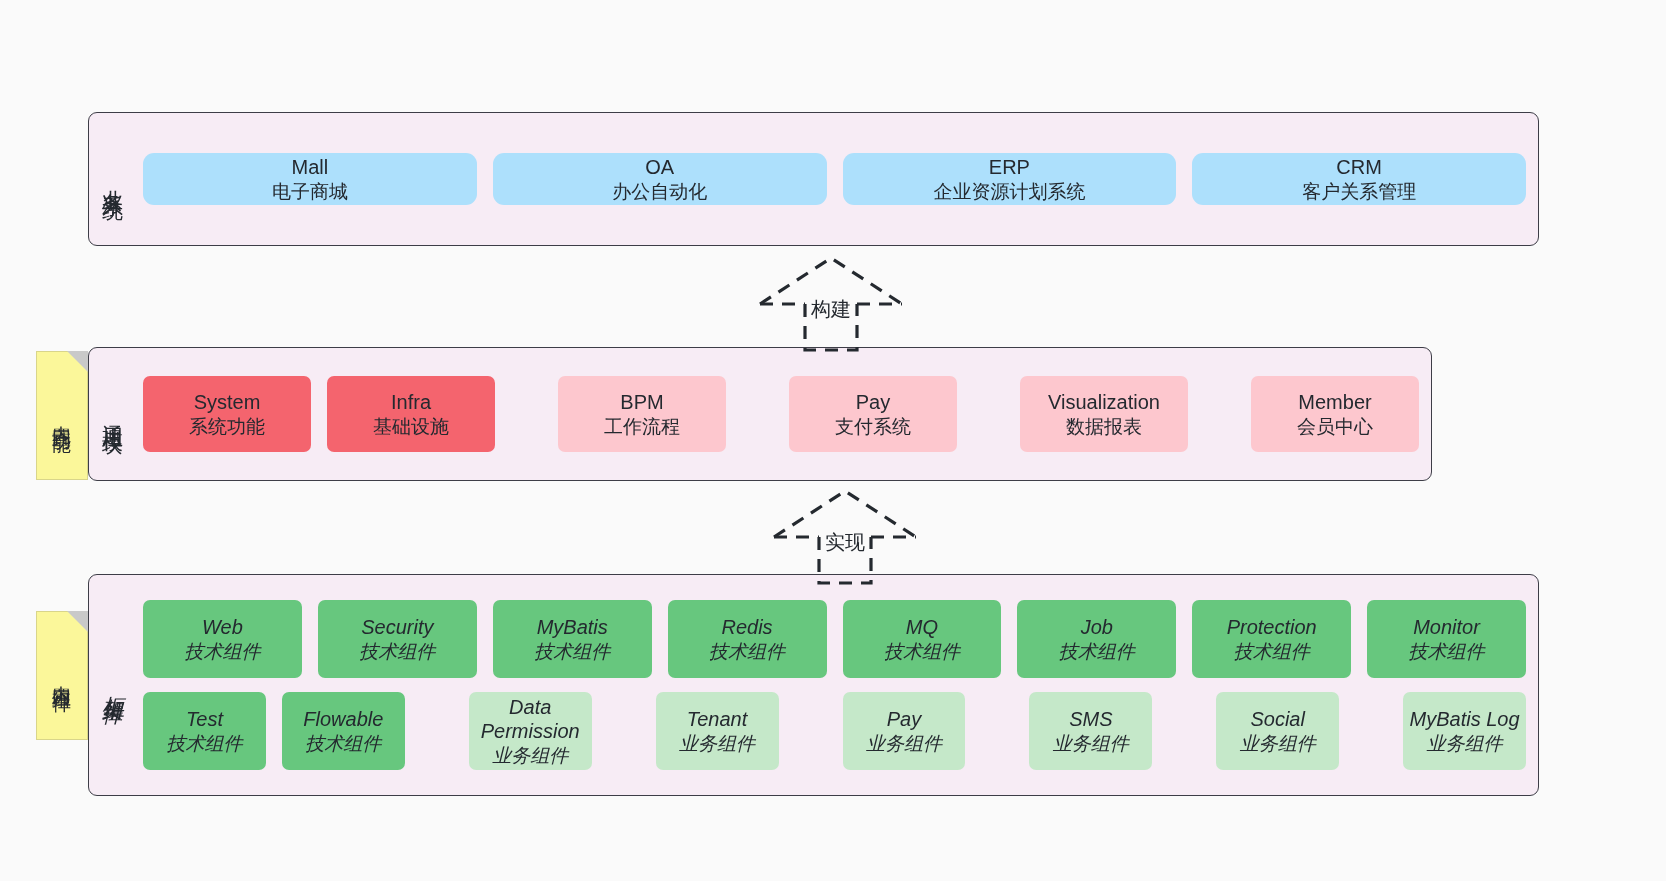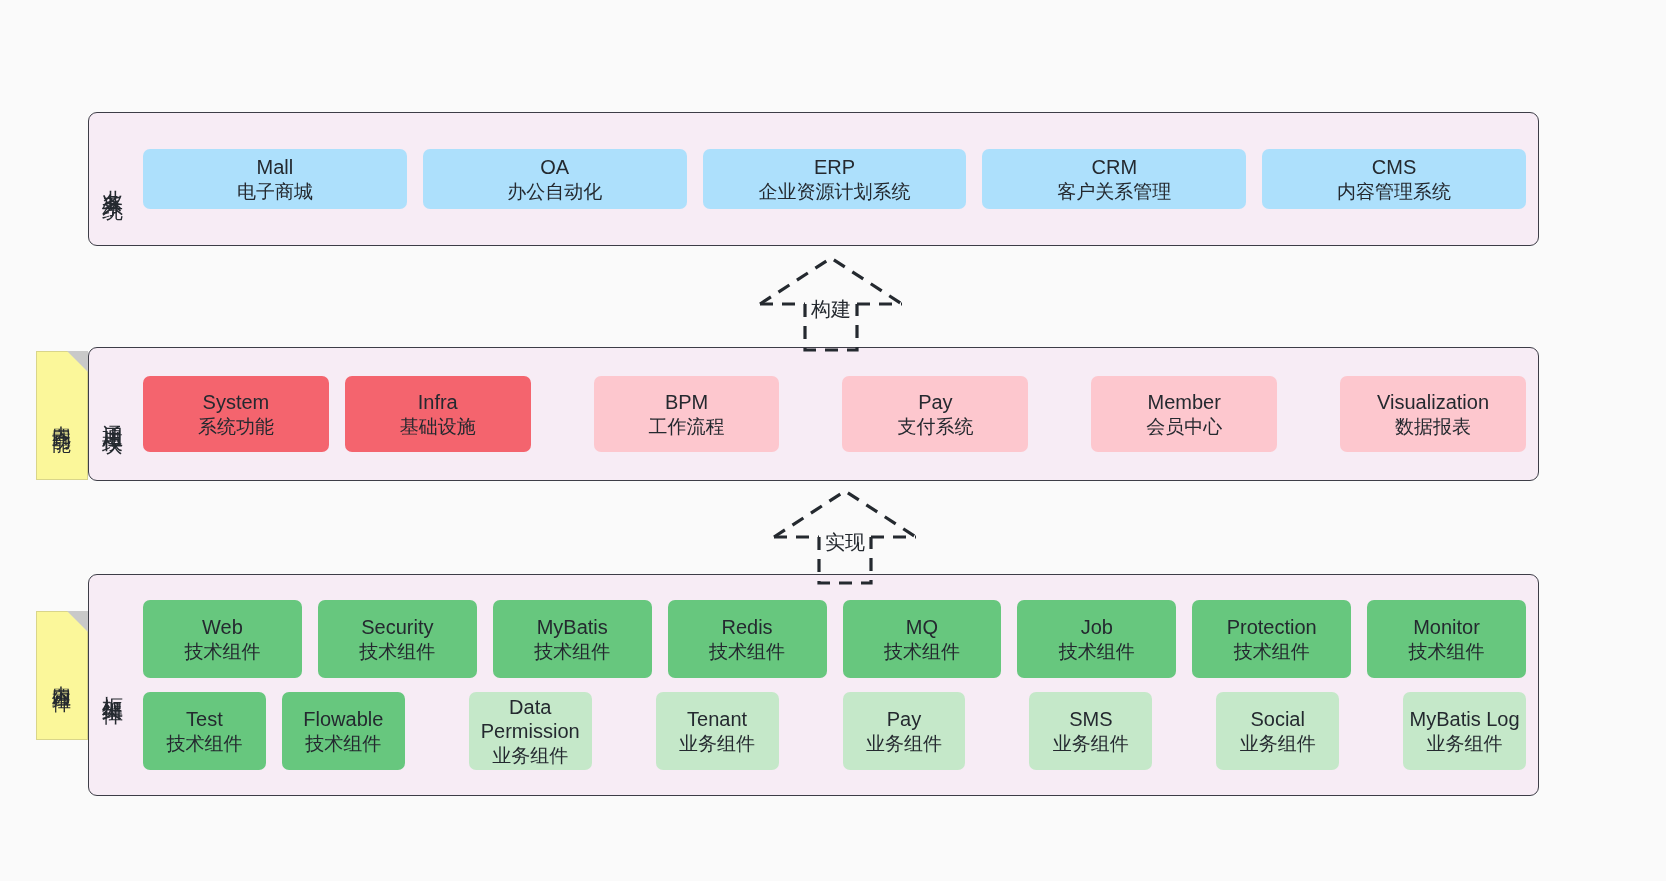--- a/index.html
+++ b/index.html
@@ -67,24 +67,24 @@
   .card .t2 { font-size: 19px; }
 
   .c-blue        { background: #ade0fc; }
   .c-red         { background: #f4646e; }
   .c-pinklight   { background: #fdc7ce; margin-left: 47px; }
   .c-green       { background: #67c77e; }
   .c-greenlight  { background: #c5e8c9; margin-left: 48px; }
 
   
   #layer-business { left: 88px;  top: 112px; width: 1451px; height: 134px; }
-  #layer-modules  { left: 88px;  top: 347px; width: 1451px; height: 134px; }
-  #layer-framework{ left: 88px;  top: 574px; width: 1451px; height: 222px; }
-
-  #layer-business  .card { height: 60px; }
+  #layer-modules  { left: 88px;  top: 347px; width: 1344px; height: 134px; }
+  #layer-framework{ left: 88px;  top: 574px; width: 1451px; height: 222px; font-style: italic; }
+
+  #layer-business  .card { height: 52px; border-radius: 11px; }
   #layer-modules   .card { height: 76px; }
   #layer-framework .card { height: 78px; }
 
   
   .note {
     position: absolute;
     width: 52px;
     background: #fbf79a;
     border: 1px solid #d9d58a;
     display: flex;
@@ -141,24 +141,20 @@
           <span class="t1">OA</span>
           <span class="t2">办公自动化</span>
         </div>
         <div class="card c-blue">
           <span class="t1">ERP</span>
           <span class="t2">企业资源计划系统</span>
         </div>
         <div class="card c-blue">
           <span class="t1">CRM</span>
           <span class="t2">客户关系管理</span>
-        </div>
-        <div class="card c-blue">
-          <span class="t1">CMS</span>
-          <span class="t2">内容管理系统</span>
         </div>
       </div>
     </div>
   </div>
 
   <div class="connector" id="connector-build">
     <svg width="175" height="100" viewBox="0 0 175 100" fill="none">
       <path d="M16 52 L87 6 L158 52" stroke="#24292f" stroke-width="3.2" stroke-dasharray="13 9" stroke-linecap="butt" fill="none"></path>
       <path d="M16 52 L61 52 M113 52 L158 52" stroke="#24292f" stroke-width="3.2" stroke-dasharray="13 9" fill="none"></path>
       <path d="M61 52 L61 98 L113 98 L113 52" stroke="#24292f" stroke-width="3.2" stroke-dasharray="13 9" fill="none"></path>
@@ -184,26 +180,26 @@
         </div>
         <div class="card c-pinklight">
           <span class="t1">BPM</span>
           <span class="t2">工作流程</span>
         </div>
         <div class="card c-pinklight">
           <span class="t1">Pay</span>
           <span class="t2">支付系统</span>
         </div>
         <div class="card c-pinklight">
+          <span class="t1">Visualization</span>
+          <span class="t2">数据报表</span>
+        </div>
+        <div class="card c-pinklight">
           <span class="t1">Member</span>
           <span class="t2">会员中心</span>
-        </div>
-        <div class="card c-pinklight">
-          <span class="t1">Visualization</span>
-          <span class="t2">数据报表</span>
         </div>
       </div>
     </div>
   </div>
 
   <div class="connector" id="connector-implement">
     <svg width="175" height="100" viewBox="0 0 175 100" fill="none">
       <path d="M16 52 L87 6 L158 52" stroke="#24292f" stroke-width="3.2" stroke-dasharray="13 9" stroke-linecap="butt" fill="none"></path>
       <path d="M16 52 L61 52 M113 52 L158 52" stroke="#24292f" stroke-width="3.2" stroke-dasharray="13 9" fill="none"></path>
       <path d="M61 52 L61 98 L113 98 L113 52" stroke="#24292f" stroke-width="3.2" stroke-dasharray="13 9" fill="none"></path>

